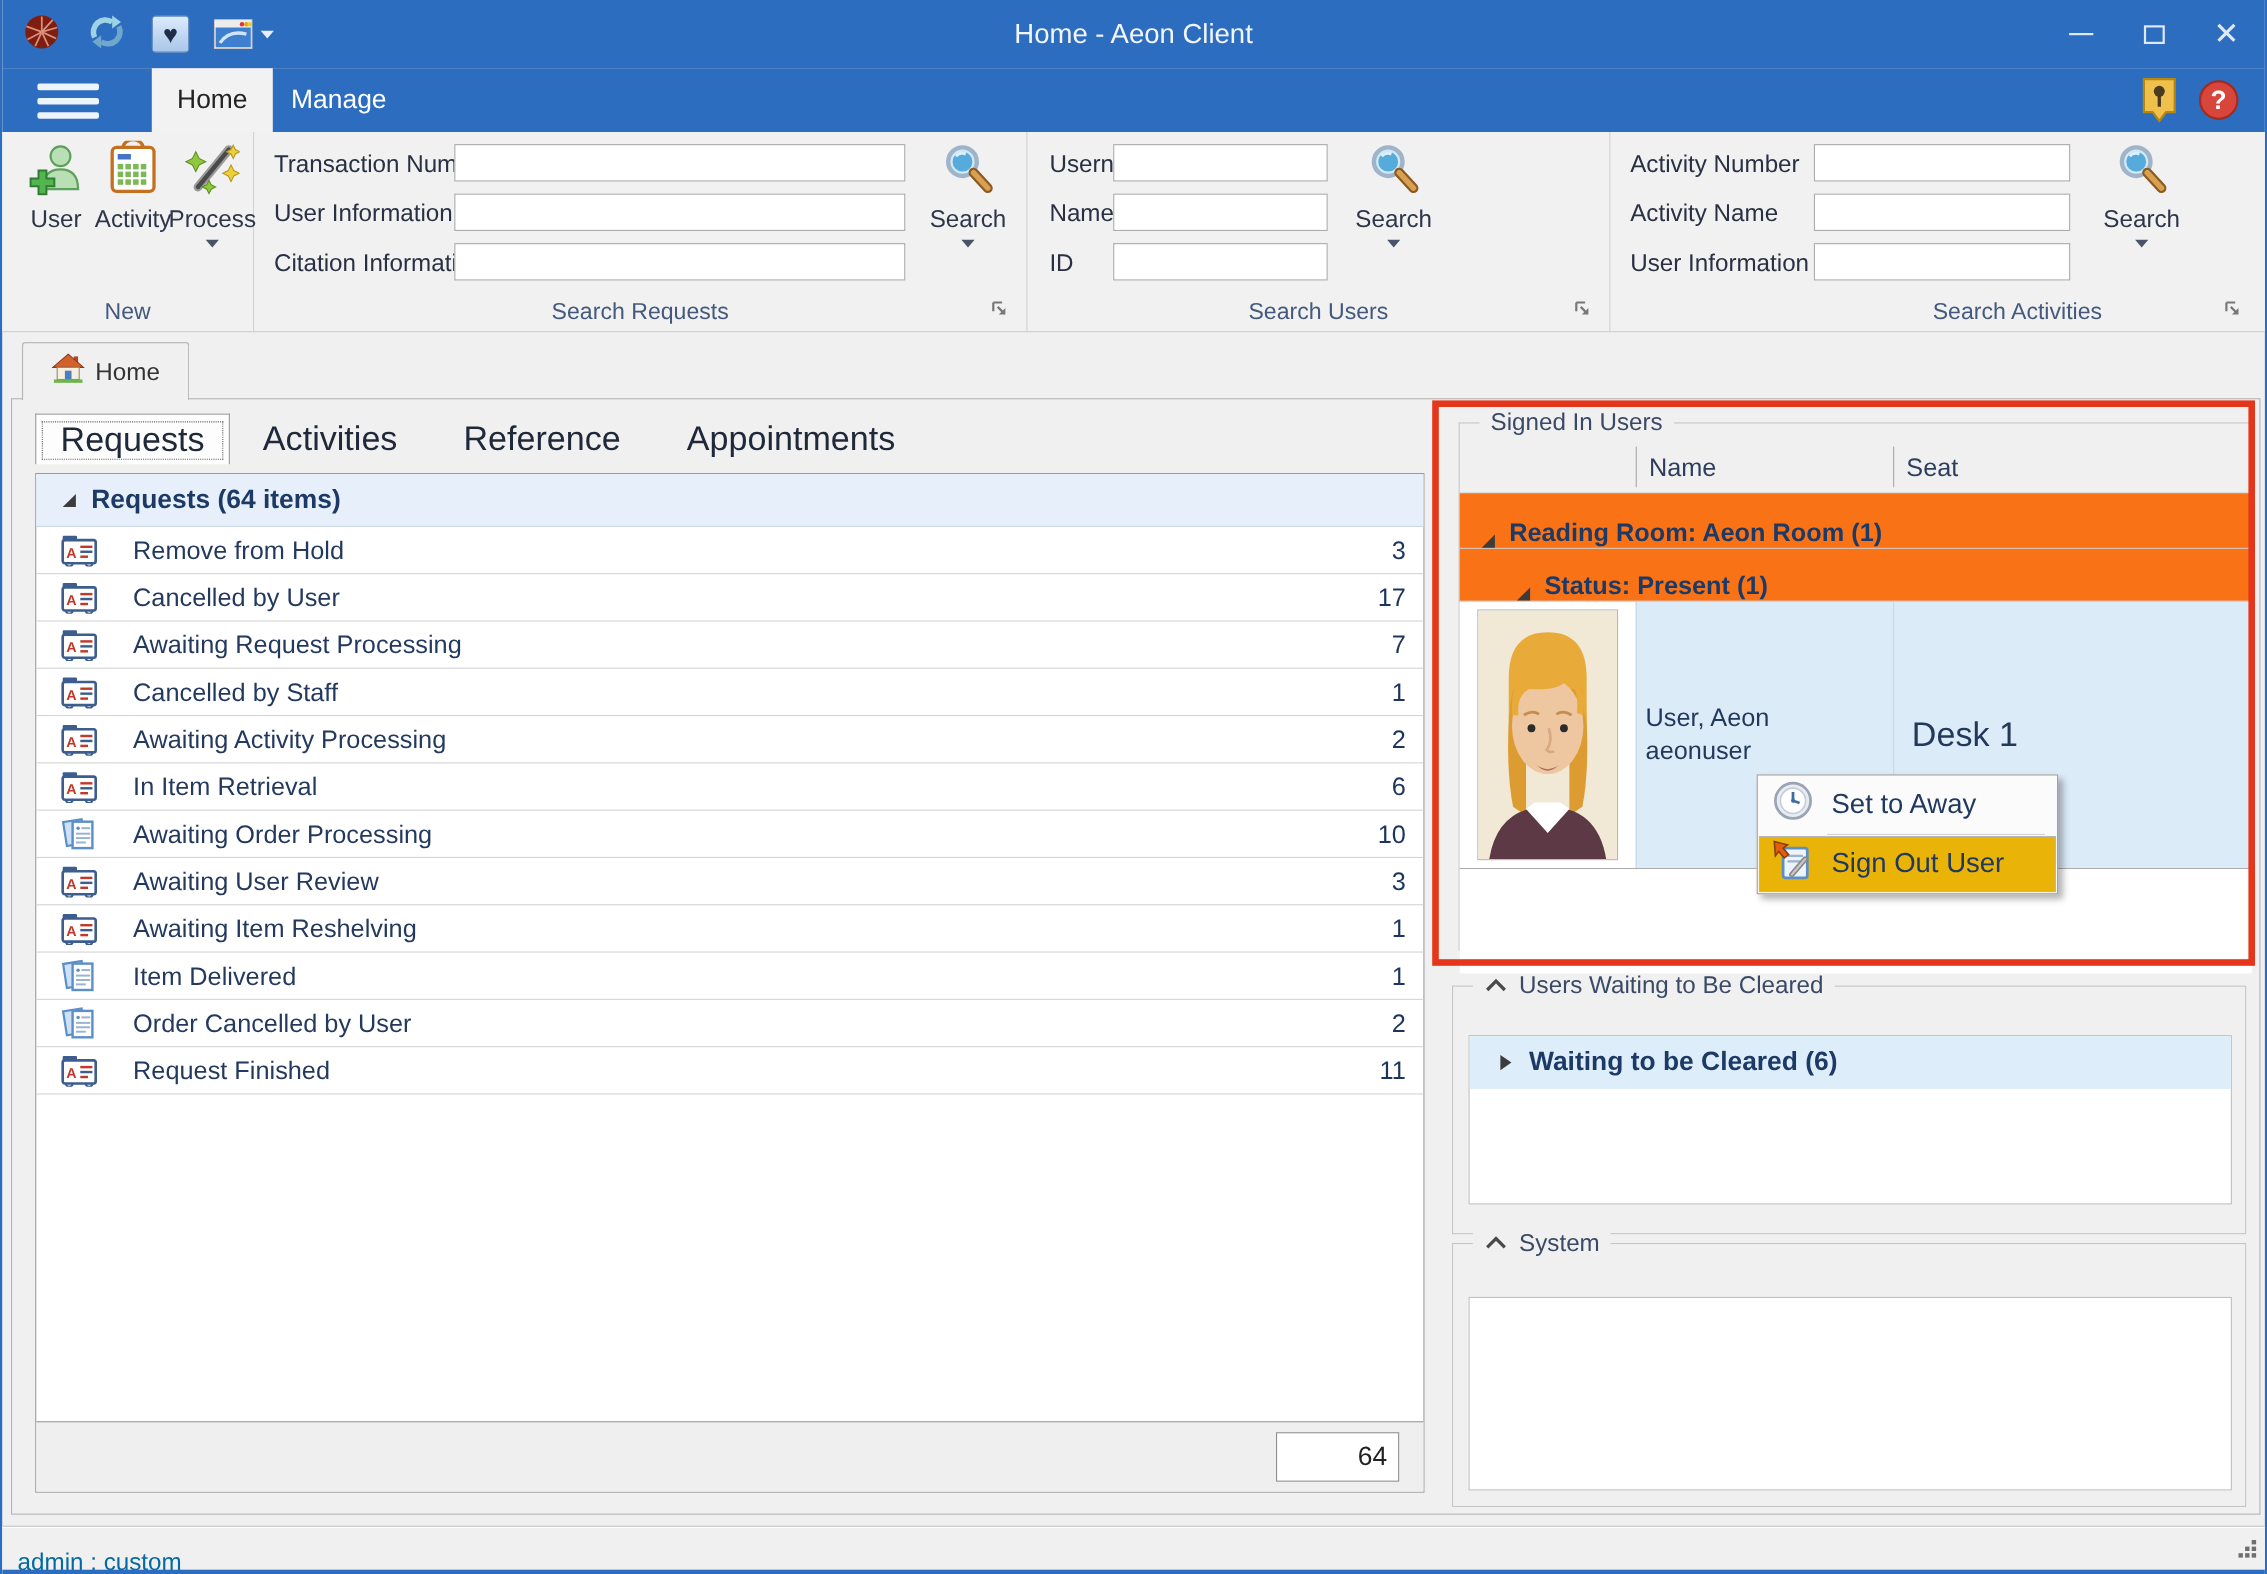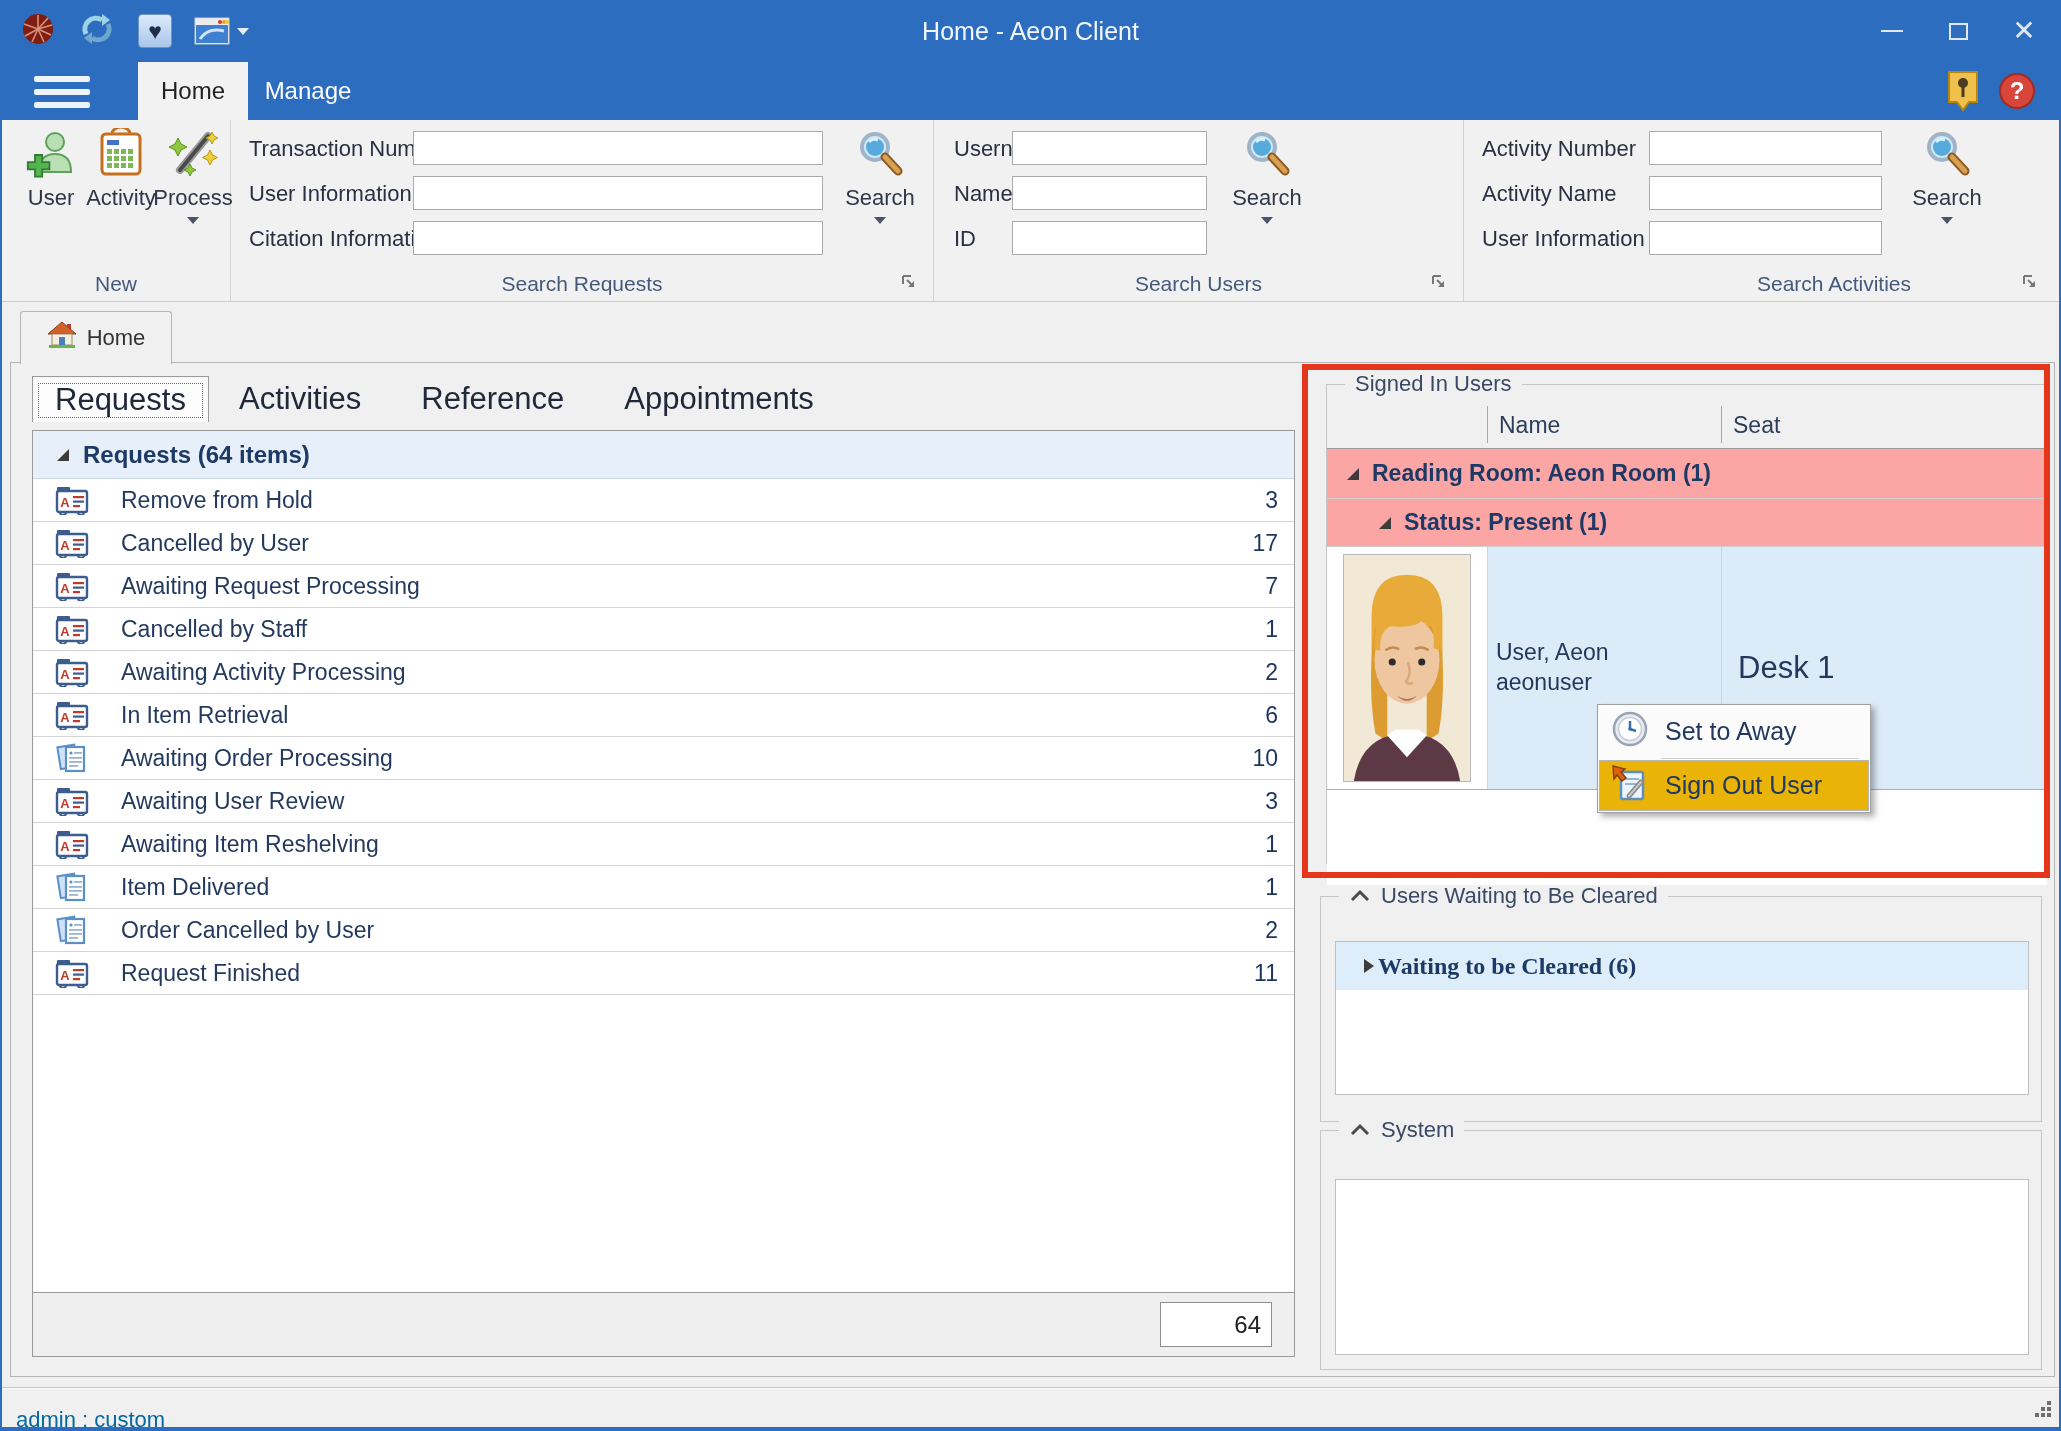--- a/index.html
+++ b/index.html
@@ -67,21 +67,21 @@
 
   
   .redbox { position:absolute; left:1300px; top:364px; width:748px; height:514px; border:6px solid #e4361b; z-index:4; pointer-events:none; }
   .groupbox { position:absolute; border:1px solid #c6c6c6; background:#f0f0f0; }
   .gb-label { position:absolute; top:-14px; left:18px; background:#f0f0f0; padding:0 10px; font-size:22px; color:#3a4a66;
               display:flex; align-items:center; gap:10px; }
   .sig { left:1324px; top:384px; width:722px; height:480px; z-index:1; }
   .sig-header { position:relative; height:48px; margin-top:16px; border-bottom:1px solid #9a9a9a; }
   .sig-header .vline { position:absolute; top:5px; bottom:5px; width:1px; background:#a8a8a8; }
   .colcap { position:absolute; top:0; height:48px; line-height:48px; font-size:23px; color:#2c3e5c; }
-  .grow { display:flex; align-items:center; gap:13px; font-weight:bold; font-size:23px; color:#1d3a66; background:#fca5a5; border-bottom:1px solid #cfcfcf; }
+  .grow { display:flex; align-items:flex-end; gap:13px; font-weight:bold; font-size:23px; color:#1d3a66; background:#f97316; border-bottom:1px solid #cfcfcf; }
   .grow.g1 { height:50px; padding-left:20px; }
   .grow.g2 { height:48px; padding-left:52px; }
   .userrow { display:flex; height:243px; border-bottom:1px solid #adadad; }
   .cell-photo { width:160px; background:#fff; display:flex; align-items:flex-start; justify-content:center; padding-top:7px; }
   .photo { width:128px; height:228px; border:1px solid #b8b8b8; }
   .cell-name { width:234px; background:#dcebf8; border-left:1px solid #c5d7e8; display:flex; flex-direction:column; justify-content:center;
                padding-left:8px; font-size:23px; color:#23395c; line-height:1.3; }
   .cell-seat { flex:1; background:#dcebf8; border-left:1px solid #c5d7e8; display:flex; align-items:center; padding-left:16px;
                font-size:31px; color:#23395c; }
   .emptyrow { background:#fff; height:95px; }
@@ -90,22 +90,22 @@
   .ctxmenu { position:absolute; left:1595px; top:704px; width:274px; background:#fbfbfb; border:1px solid #a0a0a0;
              box-shadow:4px 4px 6px rgba(0,0,0,.3); z-index:6; padding:1px; }
   .cm-item { height:51px; display:flex; align-items:center; gap:16px; padding-left:12px; font-size:25px; color:#21395f; cursor:default; }
   .cm-item.hl { background:#eab308; box-shadow: inset 0 0 0 1px #b5b5b5; }
   .cm-sep { height:1px; background:#cfcfcf; margin:1px 10px 1px 62px; }
 
   
   .waitbox { left:1318px; top:896px; width:722px; height:226px; }
   .innerlist { position:absolute; left:14px; right:12px; border:1px solid #bfbfbf; background:#fff; }
   .wait-inner { top:44px; height:154px; }
-  .wl-header { height:48px; background:#ddeefa; display:flex; align-items:center; gap:4px; padding-left:28px;
-               font-size:24px; font-weight:bold; color:#1d3a66;font-family:Liberation Serif, serif; }
+  .wl-header { height:48px; background:#ddeefa; display:flex; align-items:center; gap:16px; padding-left:28px;
+               font-size:24px; font-weight:bold; color:#1d3a66; }
   .sysbox { left:1318px; top:1130px; width:722px; height:240px; }
   .sys-inner { top:48px; height:176px; }
 
   
   .statusbar { position:absolute; left:0; right:0; bottom:4px; height:40px; background:#f0f0f0; border-top:1px solid #c8c8c8;
                box-shadow: inset 0 1px 0 #fcfcfc; }
   .statustext { position:absolute; left:14px; top:12px; line-height:40px; font-size:22px; color:#0369a1; }
   .grip { position:absolute; right:6px; bottom:4px; }
   .bottomline { position:absolute; left:0; right:0; bottom:0; height:4px; background:#2d6dc0; }
 </style>

